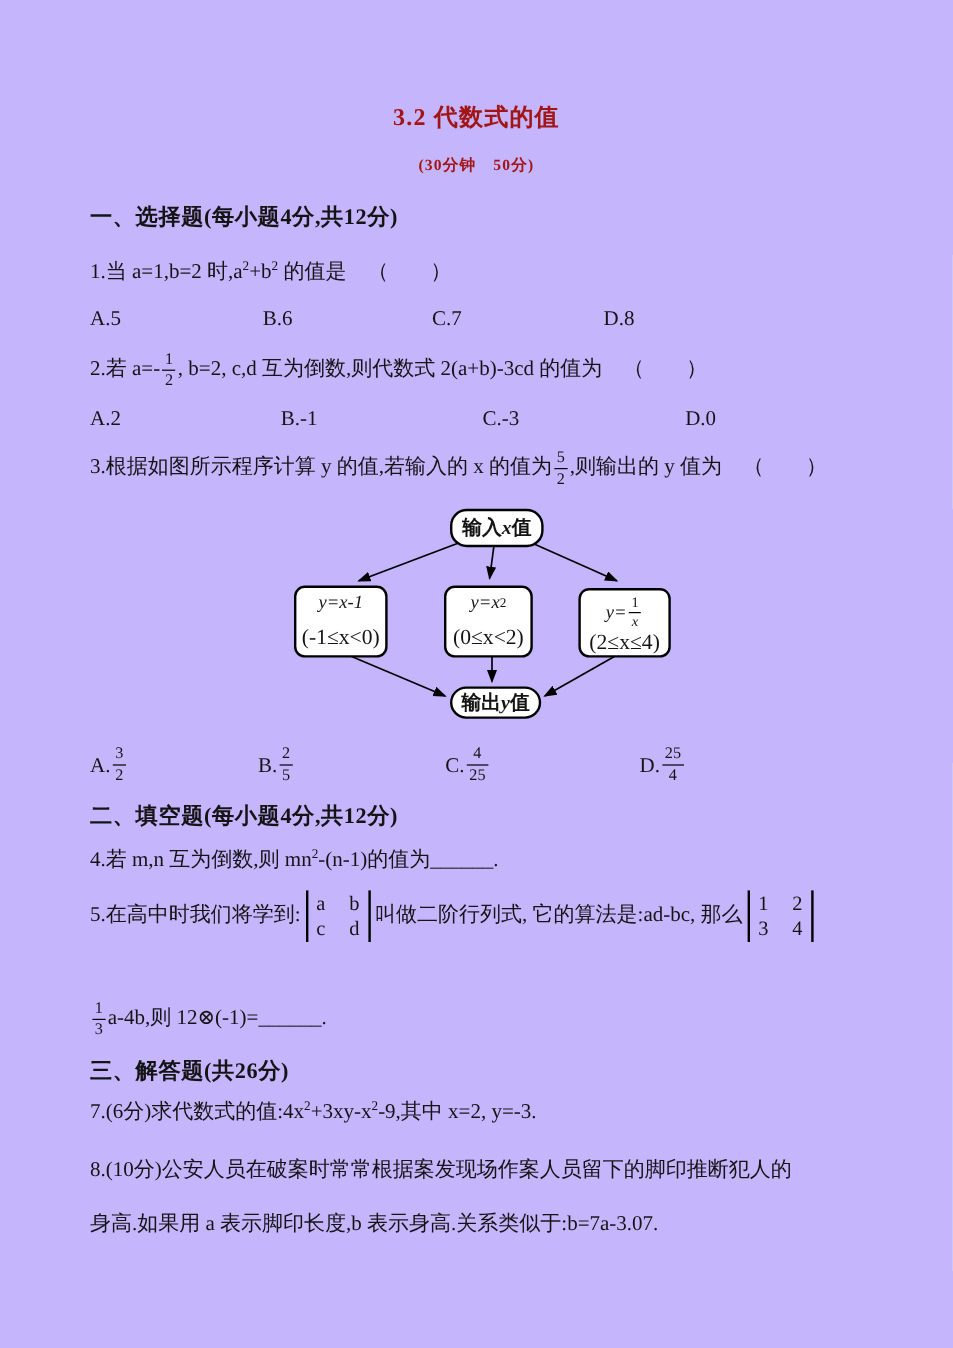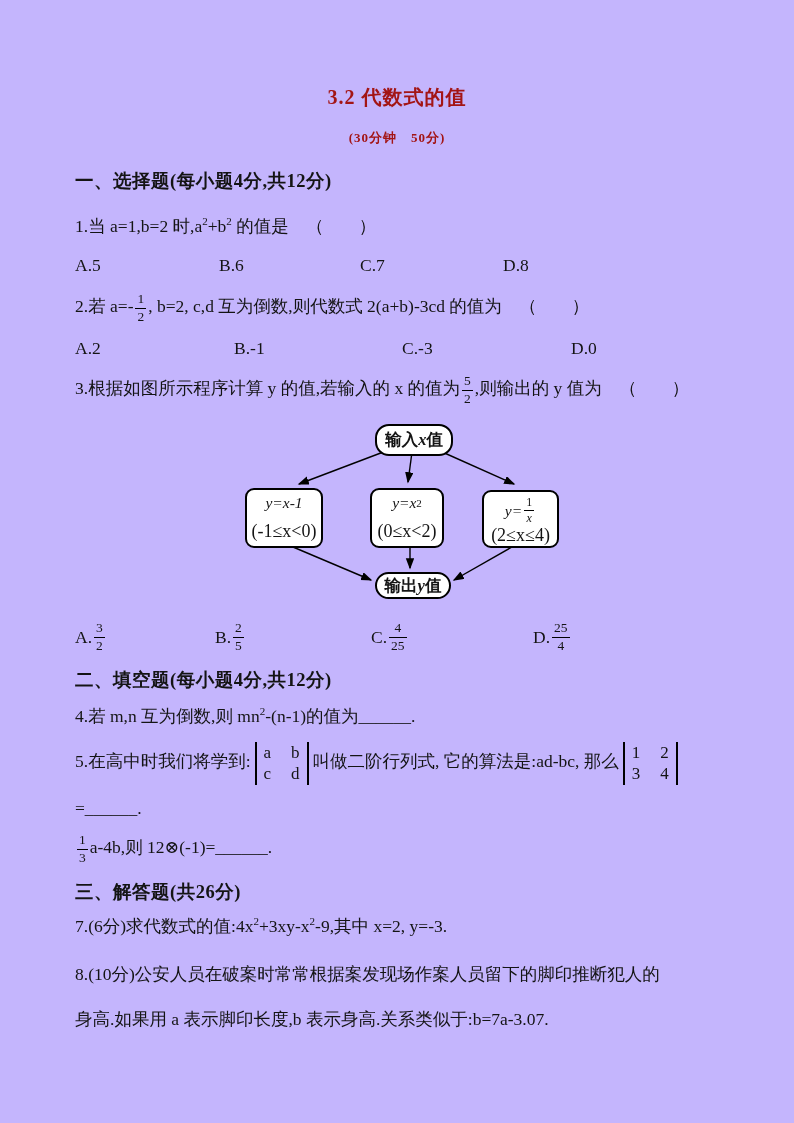--- a/index.html
+++ b/index.html
@@ -141,21 +141,20 @@
       </span><span>叫做二阶行列式, 它的算法是:ad-bc, 那么</span><span class="det">
         <span class="dbar"></span>
         <span class="cells">
           <span>1</span>
           <span>2</span>
           <span>3</span>
           <span>4</span>
         </span>
         <span class="dbar"></span>
       </span></div>
-  <div class="abs line" style="top:797px">=______.</div>
 
   <div class="abs line" style="top:833px"><span class="frac">
         <span class="num">1</span>
         <span class="fbar"></span>
         <span class="den">3</span>
       </span><span>a-4b,则 12⊗(-1)=______.</span></div>
 
   <div class="abs h-sec" style="top:879px">三、解答题(共26分)</div>
 
   <div class="abs line" style="top:915px"><span>7.(6分)求代数式的值:4x</span><sup>2</sup><span>+3xy-x</span><sup>2</sup><span>-9,其中 x=2, y=-3.</span></div>

